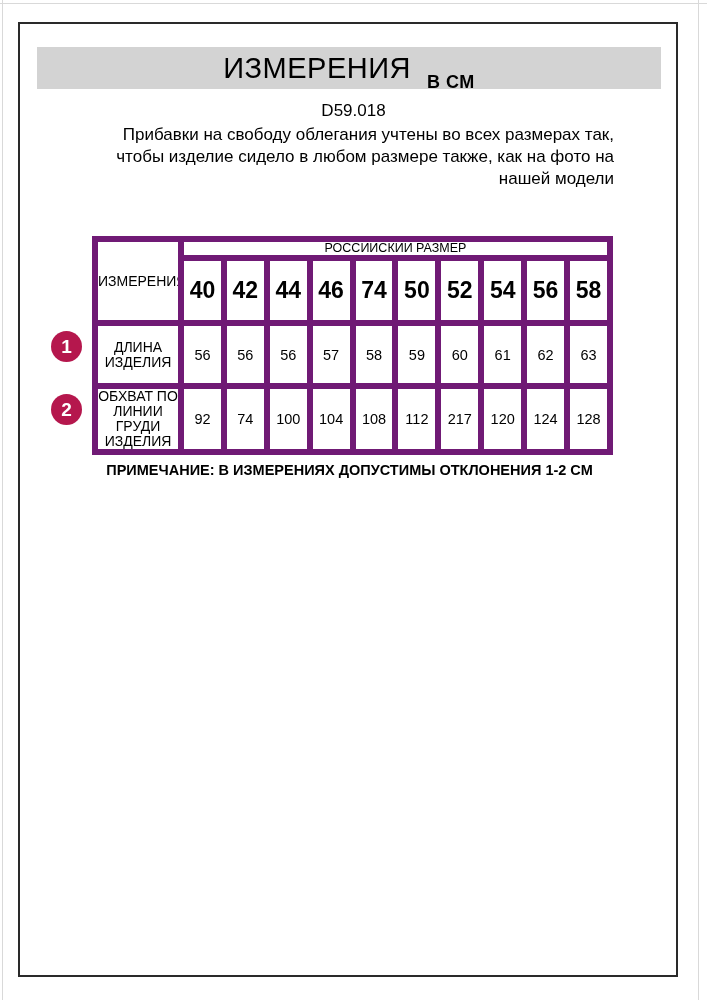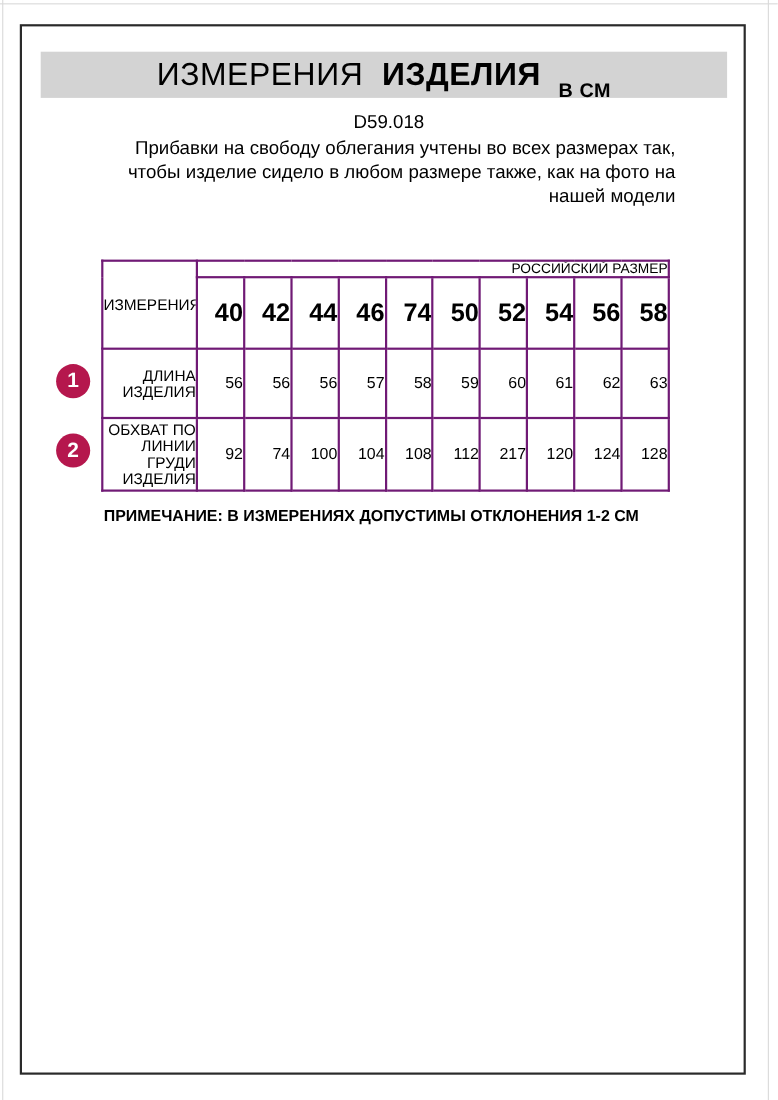--- a/index.html
+++ b/index.html
@@ -80,22 +80,22 @@
 
   
   table.size-table {
     position: absolute;
     left: 92px; top: 236px;
     width: 515px;
     border-collapse: collapse;
     table-layout: fixed;
   }
   table.size-table td {
-    border: 2px solid #701a75;
-    text-align: right;
+    border: 6px solid #701a75;
+    text-align: center;
     vertical-align: middle;
     padding: 0;
     overflow: hidden;
   }
   tr.group-row    { height: 14px; }
   tr.sizes-row    { height: 65px; padding-left: 10px; }
   tr.data-row-1   { height: 63px; }
   tr.data-row-2   { height: 66px; }
 
   td.corner-cell  { font-size: 14px; }
@@ -116,39 +116,38 @@
     font-weight: 700;
     display: flex;
     align-items: center;
     justify-content: center;
   }
   .marker-1 { top: 331px; }
   .marker-2 { top: 394px; }
 
   .note {
     position: absolute;
-    left: 80px; top: 462px;
+    left: 92px; top: 462px;
     width: 515px;
     text-align: center;
     font-size: 14.5px;
     font-weight: 700;
   }
 </style>
 </head>
 <body>
 
 <div class="edge-top"></div>
 <div class="edge-left"></div>
 <div class="edge-right"></div>
 
 <div class="frame"></div>
 
 <div class="banner">
   <span class="title-regular">ИЗМЕРЕНИЯ</span>
-  <span class="title-bold">ИЗДЕЛИЯ</span>
   <span class="title-unit">В СМ</span>
 </div>
 
 <div class="article-code">D59.018</div>
 
 <div class="description">Прибавки на свободу облегания учтены во всех размерах так, чтобы изделие сидело в любом размере также, как на фото на нашей модели</div>
 
 <table class="size-table">
   <colgroup>
     <col style="width:86px">

